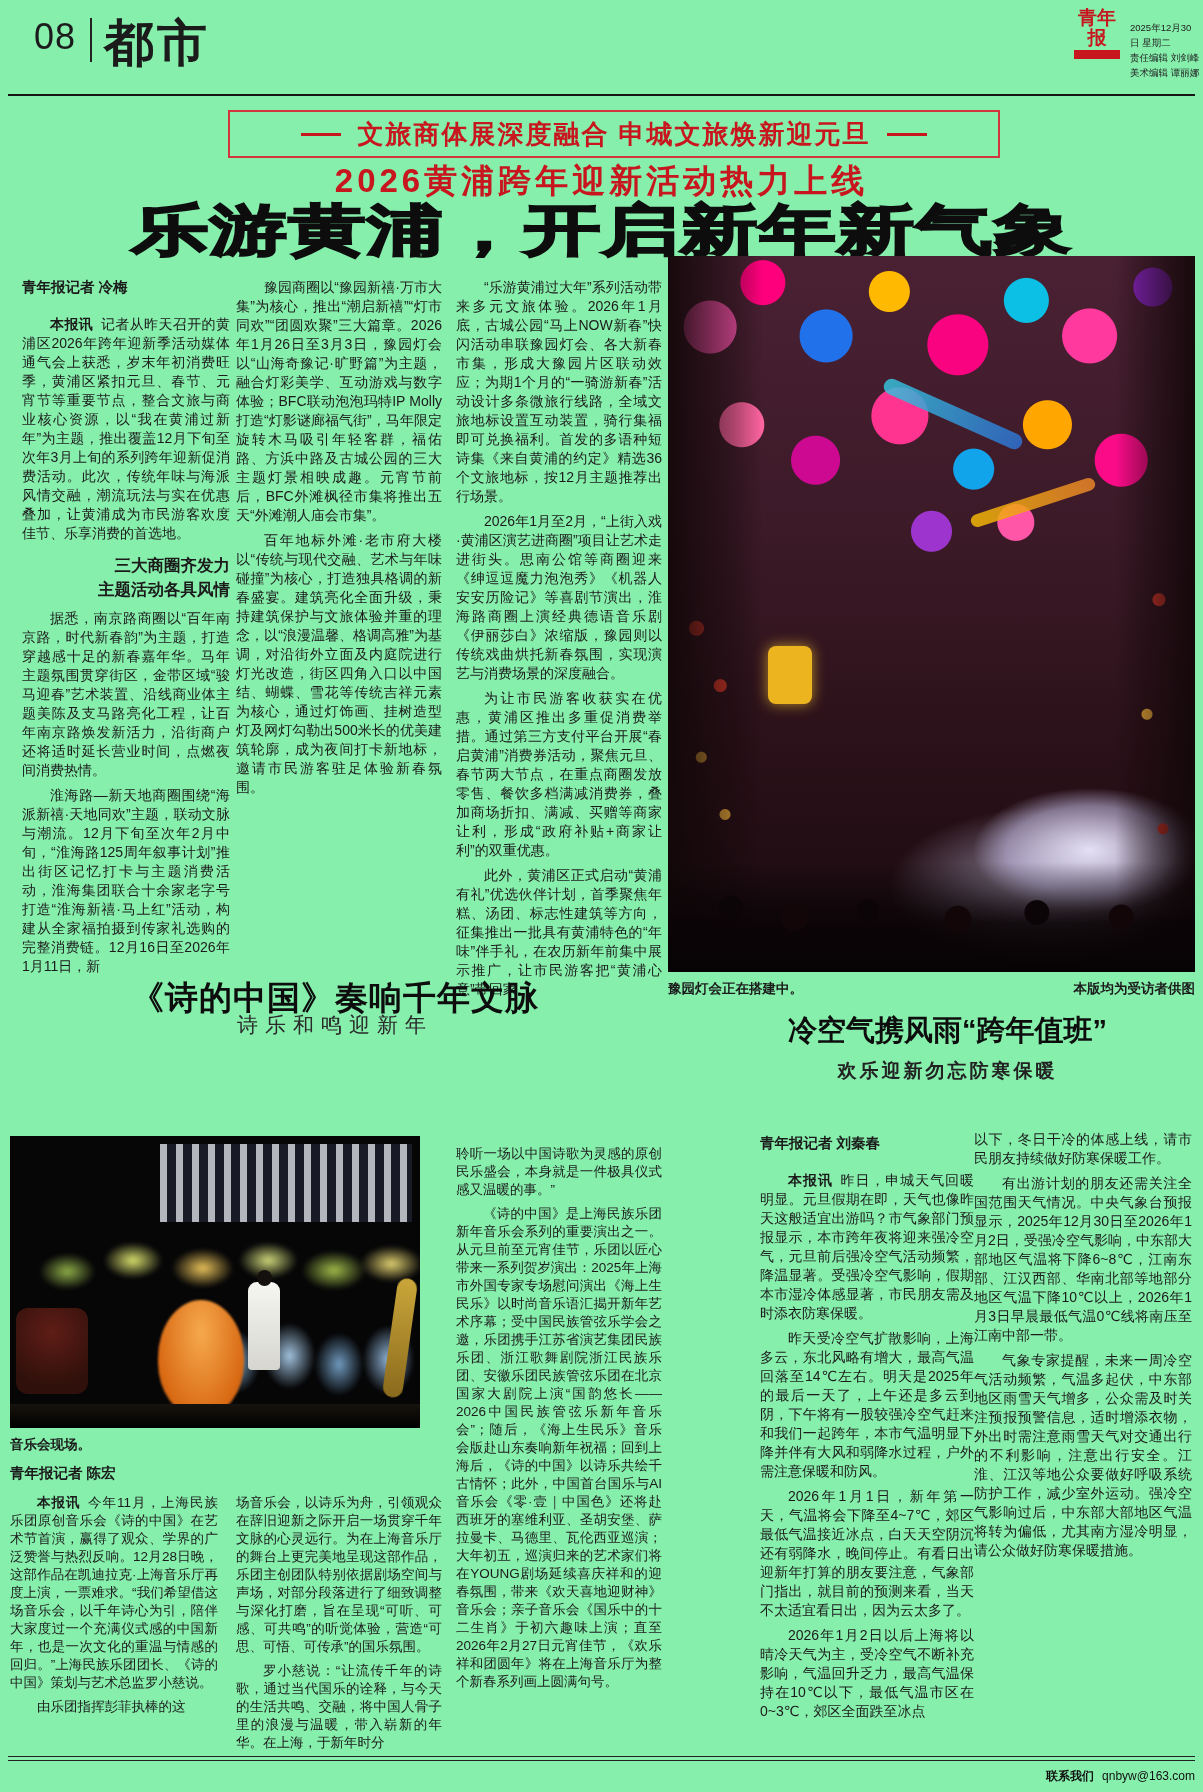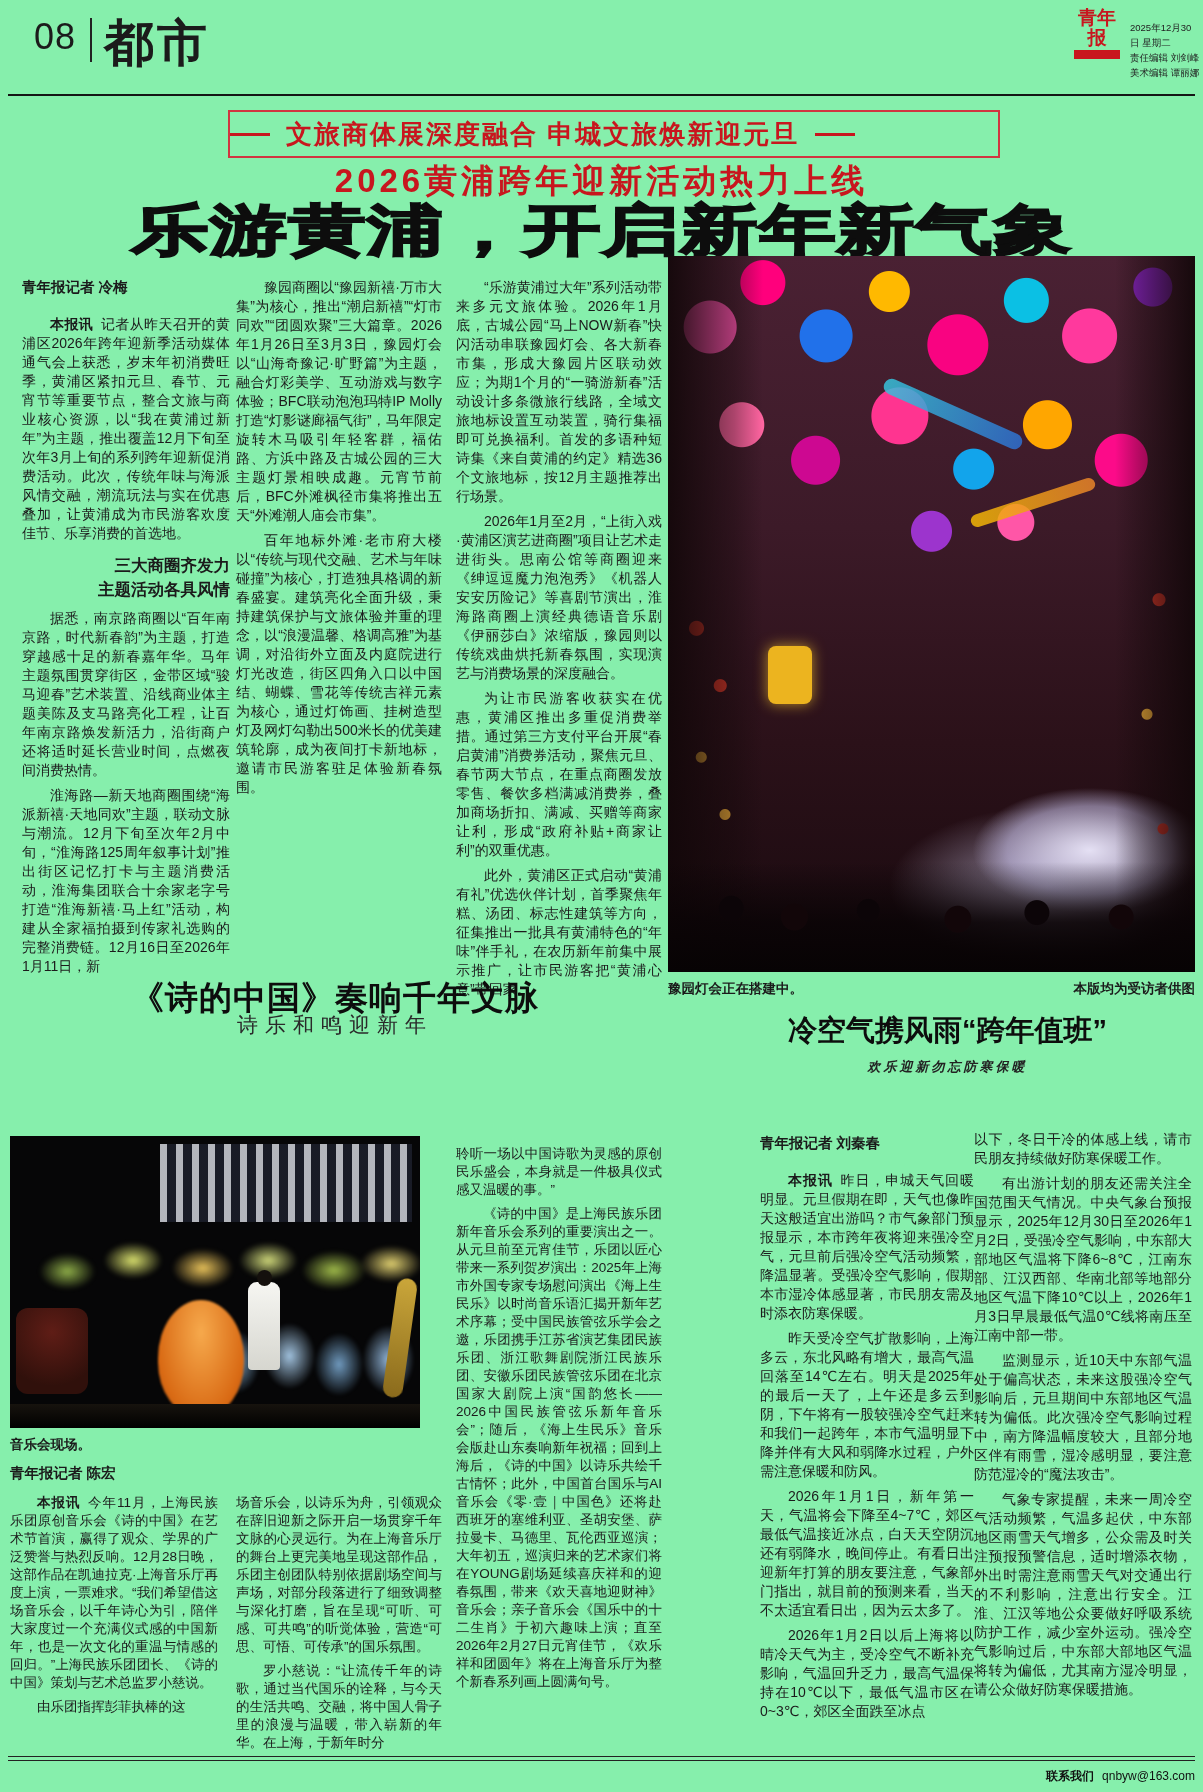--- a/index.html
+++ b/index.html
@@ -12,21 +12,21 @@
   .hdr-divider{left:90px;top:18px;width:2px;height:44px;background:#222;}
   .section{left:104px;top:10px;font-size:50px;font-weight:900;letter-spacing:3px;}
   .logo{left:1070px;top:8px;width:54px;height:50px;color:#c8161e;font-weight:900;
         font-size:19px;line-height:20px;text-align:center;}
   .logo-bar{left:1074px;top:50px;width:46px;height:9px;background:#c8161e;}
   .hdr-dates{left:1130px;top:20px;width:70px;font-size:9.5px;line-height:15px;color:#222;}
   .hdr-rule{left:8px;top:94px;width:1187px;height:2px;background:#151515;}
 
   
   .banner{left:228px;top:110px;width:768px;height:44px;border:2px solid #d03540;
-          display:flex;align-items:center;gap:16px;
+          display:flex;align-items:center;justify-content:center;gap:16px;
           color:#c8161e;font-size:26px;font-weight:900;letter-spacing:2px;}
   .banner-dash{width:40px;height:3px;background:#c8161e;flex:0 0 auto;}
 
   
   .a1-kicker{left:0;top:163px;width:1203px;text-align:center;color:#c8161e;
              font-size:33px;font-weight:800;letter-spacing:4px;line-height:36px;}
   .a1-headline{left:0;top:201px;width:1203px;text-align:center;font-size:55px;
                font-weight:900;line-height:58px;color:#0d0d0d;}
   .a1-headline span{display:inline-block;transform:scaleX(1.40);transform-origin:center;
                     -webkit-text-stroke:2px #0d0d0d;letter-spacing:1px;white-space:nowrap;}
@@ -46,22 +46,22 @@
 
   
   .a2-kicker{left:0;top:1012px;width:670px;text-align:center;font-size:21px;
              letter-spacing:7px;color:#2a2a2a;line-height:26px;}
   .a2-headline{left:0;top:978px;width:670px;text-align:center;font-size:33px;
                font-weight:900;letter-spacing:1px;line-height:40px;color:#0d0d0d;}
 
   
   .a3-headline{left:700px;top:1012px;width:495px;text-align:center;font-size:29px;
                font-weight:900;line-height:36px;color:#0d0d0d;}
-  .a3-subhead{left:700px;top:1058px;width:495px;text-align:center;font-size:13px;
-              font-weight:600;letter-spacing:3px;color:#222;font-style:italic;}
+  .a3-subhead{left:700px;top:1058px;width:495px;text-align:center;font-size:19px;
+              font-weight:600;letter-spacing:3px;color:#222;}
 
   
   .foot-rule1{left:8px;top:1756px;width:1187px;height:1px;background:#222;}
   .foot-rule2{left:8px;top:1760px;width:1187px;height:1px;background:#222;}
   .footer-contact{left:800px;top:1768px;width:395px;text-align:right;font-size:12px;color:#111;}
   .footer-contact b{margin-right:8px;}
 
   
   .photo1{left:668px;top:256px;width:527px;height:716px;background:#241016;overflow:hidden;}
   .p1-base{position:absolute;inset:0;
@@ -249,21 +249,20 @@
     <div class="byline">青年报记者 刘秦春</div>
     <p><b class="lead">本报讯</b><span>昨日，申城天气回暖明显。元旦假期在即，天气也像昨天这般适宜出游吗？市气象部门预报显示，本市跨年夜将迎来强冷空气，元旦前后强冷空气活动频繁，降温显著。受强冷空气影响，假期本市湿冷体感显著，市民朋友需及时添衣防寒保暖。</span></p>
     <p>昨天受冷空气扩散影响，上海多云，东北风略有增大，最高气温回落至14℃左右。明天是2025年的最后一天了，上午还是多云到阴，下午将有一股较强冷空气赶来和我们一起跨年，本市气温明显下降并伴有大风和弱降水过程，户外需注意保暖和防风。</p>
     <p>2026年1月1日，新年第一天，气温将会下降至4~7℃，郊区最低气温接近冰点，白天天空阴沉还有弱降水，晚间停止。有看日出迎新年打算的朋友要注意，气象部门指出，就目前的预测来看，当天不太适宜看日出，因为云太多了。</p>
     <p>2026年1月2日以后上海将以晴冷天气为主，受冷空气不断补充影响，气温回升乏力，最高气温保持在10℃以下，最低气温市区在0~3℃，郊区全面跌至冰点</p>
   </div>
 
   <div class="col" style="left:974px;top:1130px;width:218px;height:648px;">
     <p class="cont">以下，冬日干冷的体感上线，请市民朋友持续做好防寒保暖工作。</p>
     <p>有出游计划的朋友还需关注全国范围天气情况。中央气象台预报显示，2025年12月30日至2026年1月2日，受强冷空气影响，中东部大部地区气温将下降6~8℃，江南东部、江汉西部、华南北部等地部分地区气温下降10℃以上，2026年1月3日早晨最低气温0℃线将南压至江南中部一带。</p>
-    <p>监测显示，近10天中东部气温处于偏高状态，未来这股强冷空气影响后，元旦期间中东部地区气温转为偏低。此次强冷空气影响过程中，南方降温幅度较大，且部分地区伴有雨雪，湿冷感明显，要注意防范湿冷的“魔法攻击”。</p>
     <p>气象专家提醒，未来一周冷空气活动频繁，气温多起伏，中东部地区雨雪天气增多，公众需及时关注预报预警信息，适时增添衣物，外出时需注意雨雪天气对交通出行的不利影响，注意出行安全。江淮、江汉等地公众要做好呼吸系统防护工作，减少室外运动。强冷空气影响过后，中东部大部地区气温将转为偏低，尤其南方湿冷明显，请公众做好防寒保暖措施。</p>
   </div>
 
   <div class="abs foot-rule1"></div>
   <div class="abs foot-rule2"></div>
   <div class="abs footer-contact">
     <b>联系我们</b><span>qnbyw@163.com</span>
   </div>
 
 </div>

